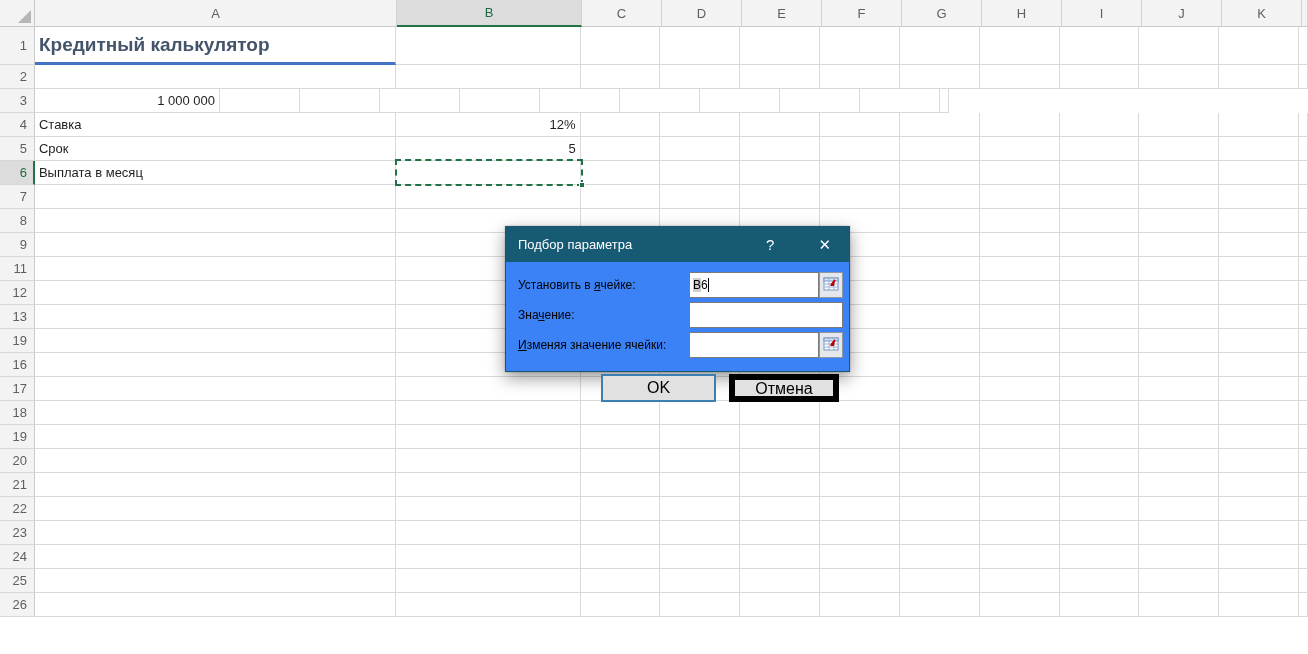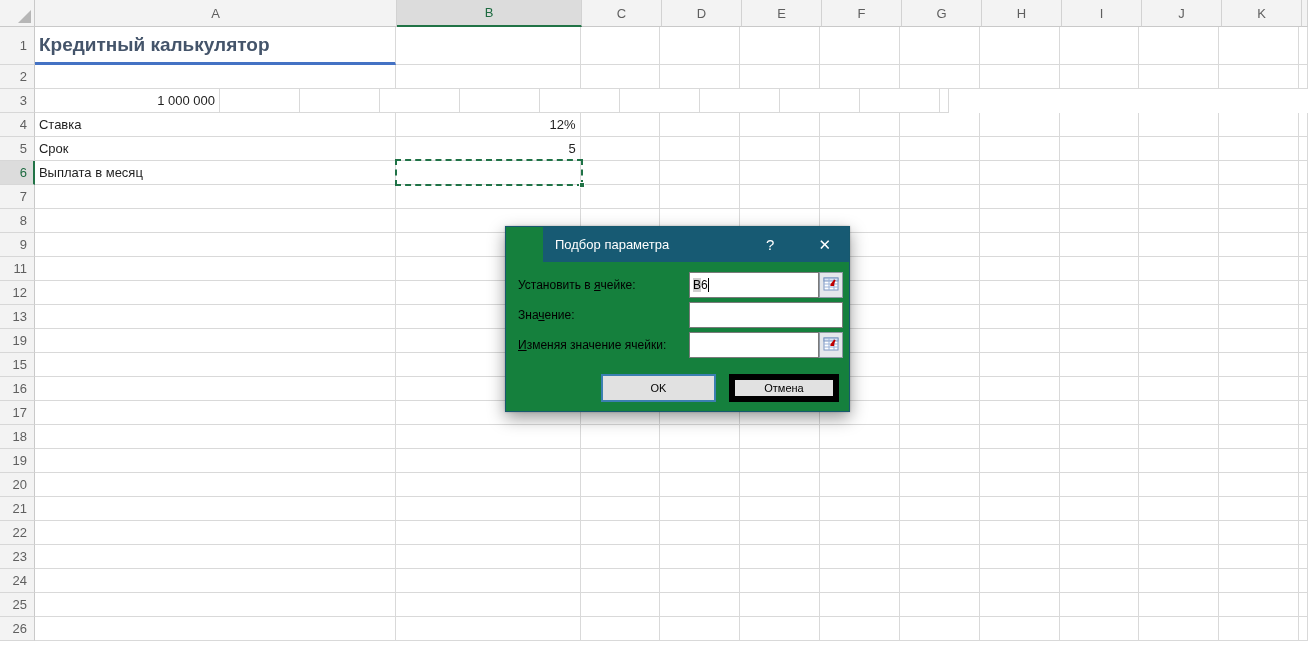--- a/index.html
+++ b/index.html
@@ -30,38 +30,38 @@
   .cell.title-cell { font-size:19px; font-weight:bold; color:#44546a;
     border-bottom:3px solid #4472c4; padding-left:4px; }
 
   
   #ants { position:absolute; left:395px; top:159px; width:188px; height:27px;
     border:2px dashed #1f7246; pointer-events:auto; }
   #ants .handle { position:absolute; right:-4px; bottom:-4px; width:6px; height:6px;
     background:#217346; border:1px solid #fff; }
 
   
-  #dialog { position:absolute; left:505px; top:226px; width:345px; height:186px;
-    background:#15803d; border:1px solid #17586e;
-    box-shadow:0 6px 16px rgba(0,0,0,.4), 0 0 2px rgba(0,0,0,.25);padding-left:37px; }
+  #dialog { position:absolute; left:505px; top:226px; width:345px; height:146px;
+    background:#3b82f6; border:1px solid #17586e;
+    box-shadow:0 6px 16px rgba(0,0,0,.4), 0 0 2px rgba(0,0,0,.25); }
   #titlebar { height:35px; background:#175a73; color:#fff; display:flex; align-items:center; }
   #titlebar .ttxt { flex:1; font-size:13px; padding-left:12px; }
   #titlebar .thelp { font-size:15px; margin-right:44px; cursor:default; }
   #titlebar .tclose { font-size:15px; margin-right:18px; cursor:default; }
   .frow { position:absolute; left:0; width:100%; height:26px; }
   .flabel { position:absolute; left:12px; top:0; height:26px; line-height:26px;
     font-size:12px; color:#000; }
   .finput { position:absolute; top:0; height:26px; background:#fff; border:1px solid #7a7a7a;
     font-size:12px; display:flex; align-items:center; padding-left:3px; }
   .finput .selch { background:#cfcfcf; }
   .caret { display:inline-block; width:1px; height:14px; background:#000; margin-left:0; }
   .picker { position:absolute; top:0; left:313px; width:24px; height:26px;
     background:#e4e7eb; border:1px solid #8f97a3; display:flex; align-items:center;
     justify-content:center; padding:0; cursor:pointer; }
-  .btn { position:absolute; top:147px; height:28px; font-size:11px; color:#000;
+  .btn { position:absolute; top:147px; height:28px; font-size:16px; color:#000;
     background:#e1e1e1; font-family:"Liberation Sans", sans-serif; cursor:pointer; }
   #ok-btn { left:95px; width:115px; border:2px solid #3c7fb1; }
   #cancel-btn { left:223px; width:110px; border:6px solid #000000; }
 </style>
 </head>
 <body>
 
 <div id="stage">
   <div id="grid">
       <div class="hdr-row">
@@ -255,35 +255,20 @@
         <div class="cell" style="width: 80px;"></div>
         <div class="cell" style="width: 80px;"></div>
         <div class="cell" style="width: 80px;"></div>
         <div class="cell" style="width: 80px;"></div>
         <div class="cell" style="width: 80px;"></div>
         <div class="cell" style="width: 80px;"></div>
         <div class="cell" style="width: 6px;"></div>
       </div>
       <div class="row" style="height: 24px;">
         <div class="row-hdr">19</div>
-        <div class="cell" style="width: 362px;"></div>
-        <div class="cell" style="width: 185px;"></div>
-        <div class="cell" style="width: 80px;"></div>
-        <div class="cell" style="width: 80px;"></div>
-        <div class="cell" style="width: 80px;"></div>
-        <div class="cell" style="width: 80px;"></div>
-        <div class="cell" style="width: 80px;"></div>
-        <div class="cell" style="width: 80px;"></div>
-        <div class="cell" style="width: 80px;"></div>
-        <div class="cell" style="width: 80px;"></div>
-        <div class="cell" style="width: 80px;"></div>
-        <div class="cell" style="width: 6px;"></div>
-      </div>
-      <div class="row" style="height: 24px;">
-        <div class="row-hdr">15</div>
         <div class="cell" style="width: 362px;"></div>
         <div class="cell" style="width: 185px;"></div>
         <div class="cell" style="width: 80px;"></div>
         <div class="cell" style="width: 80px;"></div>
         <div class="cell" style="width: 80px;"></div>
         <div class="cell" style="width: 80px;"></div>
         <div class="cell" style="width: 80px;"></div>
         <div class="cell" style="width: 80px;"></div>
         <div class="cell" style="width: 80px;"></div>
         <div class="cell" style="width: 80px;"></div>

